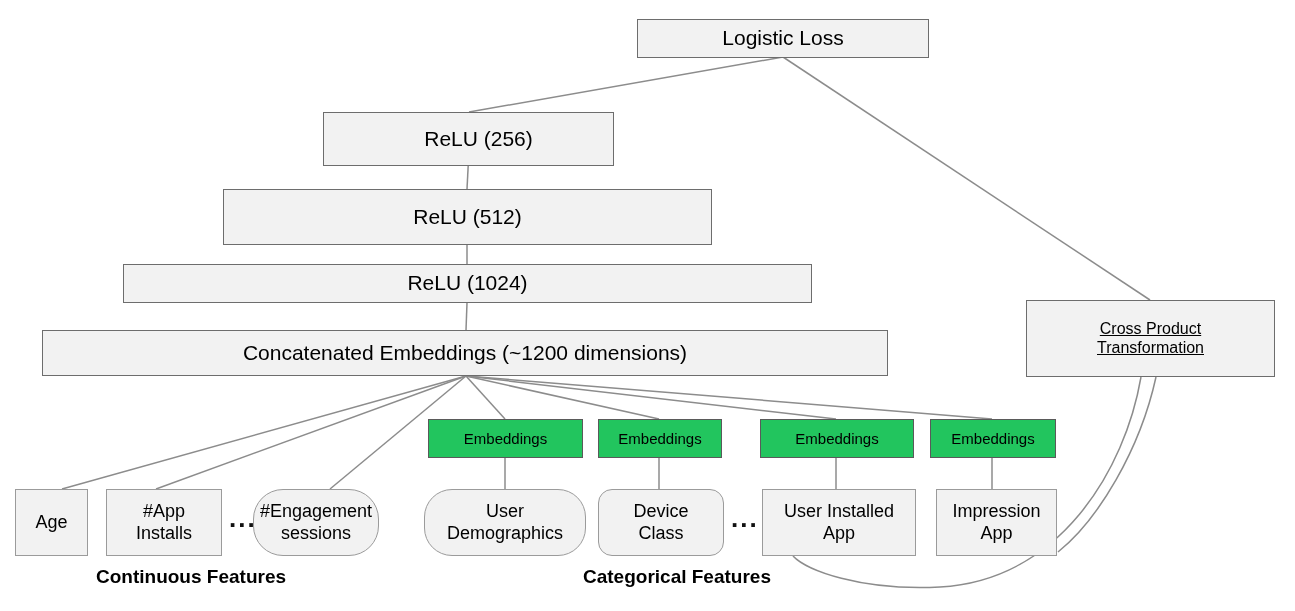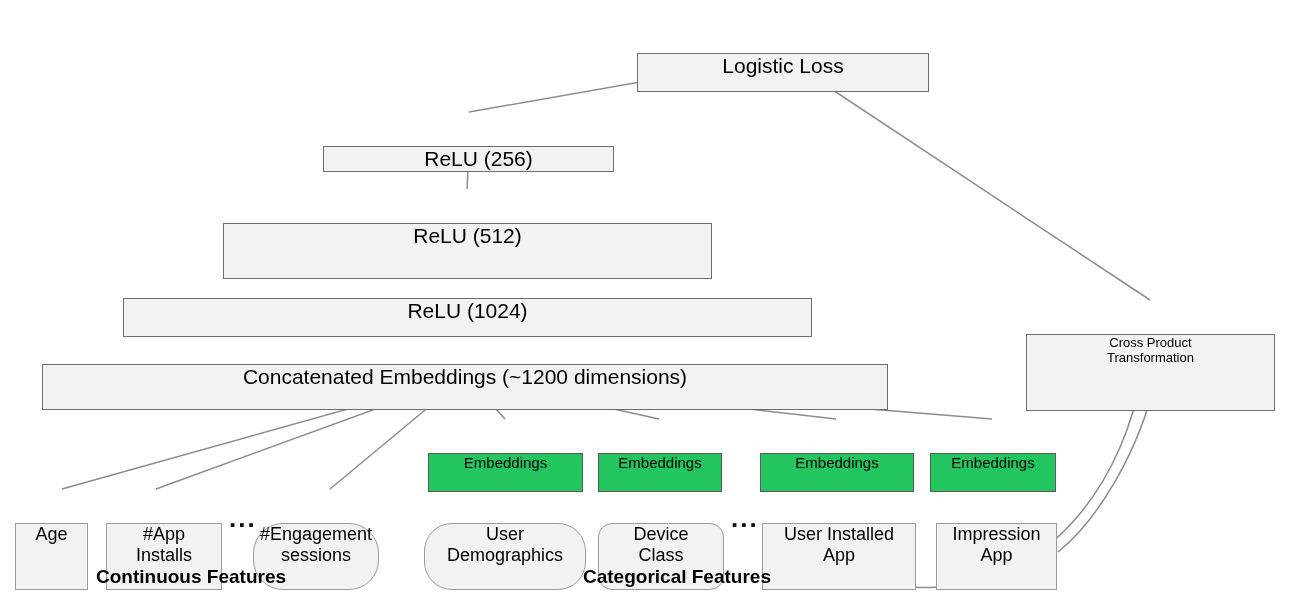--- a/index.html
+++ b/index.html
@@ -23,44 +23,44 @@
     left: 0;
     top: 0;
     width: 1295px;
     height: 611px;
     pointer-events: none;
   }
   .node {
     position: absolute;
     box-sizing: border-box;
     display: flex;
+    align-items: center;
     justify-content: center;
     text-align: center;
     line-height: 1.18;
     color: #000000;
     background: #f2f2f2;
     border: 1.5px solid #9b9b9b;
     z-index: 2;
-    margin-top: 34px;
   }
   .node.dark {
     background: #22c55e;
     border: 1.6px solid #5a5a5a;
     font-size: 15px;
   }
   .node.strong {
     border: 1.6px solid #6d6d6d;
   }
   .node-label {
     display: block;
     white-space: pre-line;
     padding: 0 6px;
   }
   .f20 { font-size: 21px; }
-  .f19 { font-size: 13px; }
+  .f19 { font-size: 16px; text-decoration: underline; }
   .f17 { font-size: 18px; }
   .ellipsis {
     position: absolute;
     font-size: 26px;
     font-weight: 700;
     letter-spacing: 2px;
     color: #111111;
     z-index: 3;
     line-height: 1;
   }
@@ -109,21 +109,21 @@
 
   <div class="node strong f20" style="left:637px; top:19px; width:292px; height:39px;">
     <span class="node-label">Logistic Loss</span>
   </div>
 
   <div class="node strong f19" style="left:1026px; top:300px; width:249px; height:77px;">
     <span class="node-label">Cross Product
 Transformation</span>
   </div>
 
-  <div class="node strong f20" style="left:323px; top:112px; width:291px; height:26px;padding-left:20px;">
+  <div class="node strong f20" style="left:323px; top:112px; width:291px; height:54px;padding-left:20px;">
     <span class="node-label">ReLU (256)</span>
   </div>
 
   <div class="node strong f20" style="left:223px; top:189px; width:489px; height:56px;">
     <span class="node-label">ReLU (512)</span>
   </div>
 
   <div class="node strong f20" style="left:123px; top:264px; width:689px; height:39px;">
     <span class="node-label">ReLU (1024)</span>
   </div>

